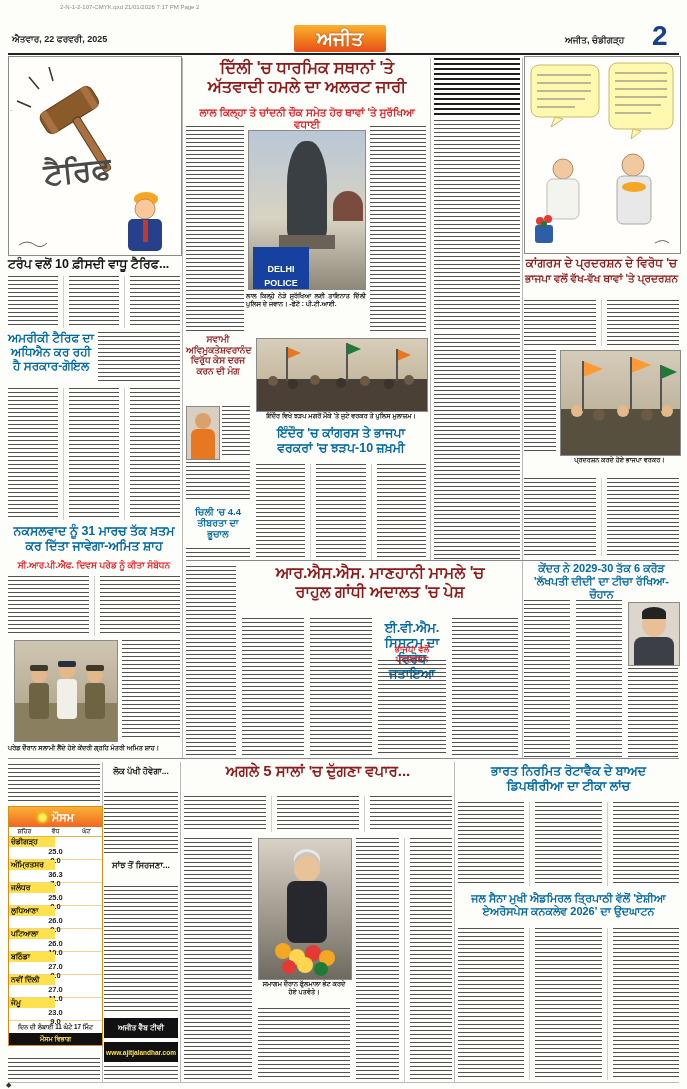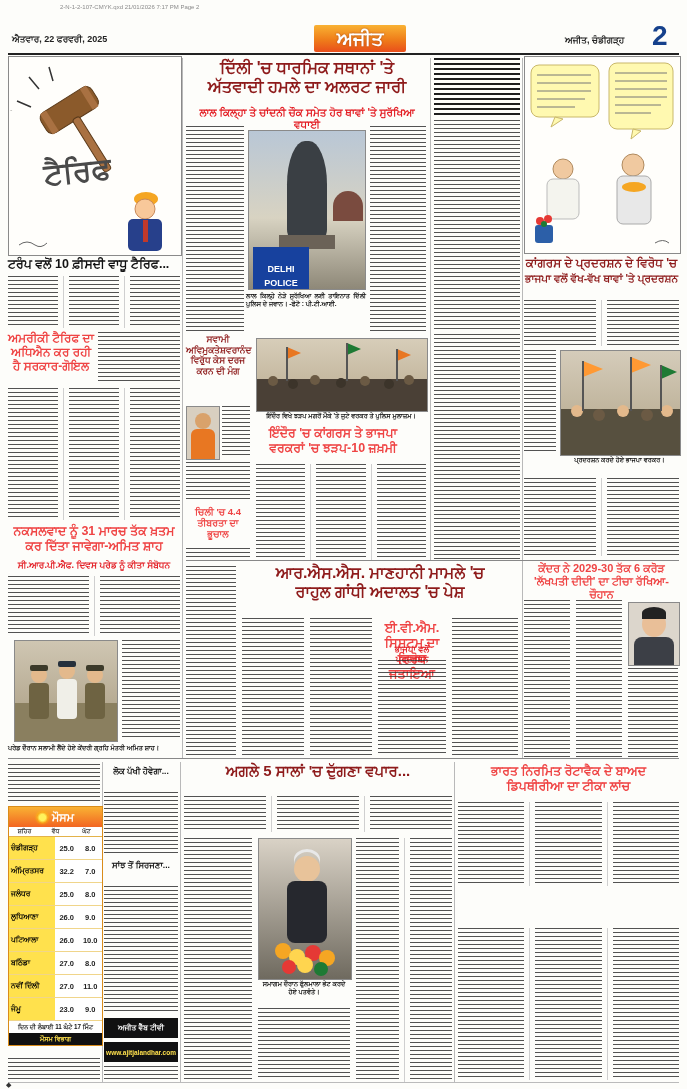--- a/index.html
+++ b/index.html
@@ -8,56 +8,56 @@
         box-shadow:0 0 4px rgba(0,0,0,.3);}
   .abs{position:absolute;}
   
   .sim{background-image:repeating-linear-gradient(to bottom,rgba(45,45,45,.82) 0 1.1px,transparent 1.1px 4px);}
   .sim-bold{background-image:repeating-linear-gradient(to bottom,rgba(10,10,10,.92) 0 1.6px,transparent 1.6px 5px);}
   .cols{position:absolute;display:flex;}
   .cols .c{flex:1;background-clip:content-box;}
   .cols .c + .c{border-left:1px solid #cfcfcf;padding-left:5px;margin-left:5px;}
   .h{white-space:pre-line;font-weight:bold;text-align:center;line-height:1.18;}
   .h-maroon{color:#8e1b1b;}
-  .h-blue{color:#ef4444;}
+  .h-blue{color:#0369a1;}
   .h-red{color:#e31e24;}
   .h-black{color:#111;}
   .cap{font-size:6.5px;font-weight:bold;color:#111;line-height:1.25;text-align:justify;}
   .vr{position:absolute;width:1px;background:#b9b9b9;}
   .hr{position:absolute;height:1px;background:#888;}
   .photo{position:absolute;border:1px solid #8a8a8a;overflow:hidden;}
   .cartoon{position:absolute;border:1px solid #8a8a8a;background:#fffefb;overflow:hidden;}
   
   .wbox{position:absolute;border:1px solid #d98c1a;background:#fff;}
   .whead{height:20px;background:linear-gradient(180deg,#f9b233,#f26522);color:#fff;font-weight:bold;
          font-size:11px;display:flex;align-items:center;justify-content:center;gap:4px;text-align:center;}
   .sun{width:11px;height:11px;border-radius:50%;background:radial-gradient(circle,#fff35c 40%,#f9a51a 70%);
        box-shadow:0 0 3px #ffd700;}
   .wsub{display:flex;font-size:6px;font-weight:bold;color:#333;border-bottom:1px solid #e3b24a;}
   .wsub span{flex:1;text-align:center;padding:1px 0;}
-  .wrow{display:flex;height:22px;font-size:7.5px;align-items:stretch;border-bottom:1px solid #f0d58a;}
+  .wrow{display:flex;height:22px;font-size:7.5px;align-items:stretch;border-bottom:1px solid #f0d58a;flex-direction:column;}
   .wcity{width:44px;background:#ffe14d;font-weight:bold;display:flex;align-items:center;padding-left:2px;}
   .wv{flex:1;display:flex;align-items:center;justify-content:center;color:#222;font-weight:bold;}
   .wfoot{font-size:6.3px;font-weight:bold;text-align:center;padding:2px 1px;color:#111;}
   .wbar{background:#111;color:#ffe14d;font-size:6.5px;font-weight:bold;text-align:center;padding:2px 0;}
   .bar-black{position:absolute;background:#111;color:#fff;font-size:7.5px;font-weight:bold;
              display:flex;align-items:center;justify-content:center;text-align:center;}
   .masthead-logo{position:absolute;background:linear-gradient(180deg,#f9b233,#ef7d1a 55%,#e94e1b);
        color:#fff;font-weight:bold;display:flex;align-items:center;justify-content:center;
        border-radius:2px;text-shadow:0 0 2px rgba(120,20,0,.6);}
 </style>
 </head>
 <body>
 
 <div class="page">
 
   <div class="abs" style="left:60px;top:4px;font-size:6px;color:#8a8a8a;">2-N-1-2-107-CMYK.qxd  21/01/2026  7:17 PM  Page 2</div>
 
   <div class="abs" style="left:12px;top:34px;font-size:9px;font-weight:bold;color:#222;">ਐਤਵਾਰ, 22 ਫਰਵਰੀ, 2025</div>
-  <div class="masthead-logo" style="left:314px;top:25px;width:92px;height:27px;font-size:19px;">ਅਜੀਤ</div>
+  <div class="masthead-logo" style="left:294px;top:25px;width:92px;height:27px;font-size:19px;">ਅਜੀਤ</div>
   <div class="abs" style="left:565px;top:35px;font-size:9px;font-weight:bold;color:#222;">ਅਜੀਤ, ਚੰਡੀਗੜ੍ਹ</div>
   <div class="abs" style="left:652px;top:20px;font-size:28px;font-weight:bold;color:#16418c;">2</div>
   <div class="abs" style="left:8px;top:53px;width:671px;height:2px;background:#222;"></div>
 
   <div class="vr" style="left:182px;top:58px;height:700px;"></div>
   <div class="vr" style="left:430px;top:58px;height:502px;"></div>
   <div class="vr" style="left:522px;top:58px;height:700px;"></div>
   <div class="vr" style="left:102px;top:762px;height:320px;"></div>
   <div class="vr" style="left:180px;top:762px;height:320px;"></div>
   <div class="vr" style="left:454px;top:762px;height:320px;"></div>
@@ -171,21 +171,21 @@
       <circle cx="152" cy="41" r="5" fill="#6b5a44"></circle>
       <polygon points="30,8 30,20 44,14" fill="#e87722"></polygon>
         <rect x="29" y="8" width="2" height="34" fill="#555"></rect>
       <polygon points="90,4 90,16 104,10" fill="#1e7a34"></polygon>
         <rect x="89" y="4" width="2" height="38" fill="#555"></rect>
       <polygon points="140,10 140,22 154,16" fill="#e87722"></polygon>
         <rect x="139" y="10" width="2" height="32" fill="#555"></rect>
     </svg>
   </div>
   <div class="abs cap" style="left:256px;top:412px;width:170px;text-align:center;">ਇੰਦੌਰ ਵਿਖੇ ਝੜਪ ਮਗਰੋਂ ਮੌਕੇ 'ਤੇ ਜੁਟੇ ਵਰਕਰ ਤੇ ਪੁਲਿਸ ਮੁਲਾਜ਼ਮ।</div>
-  <div class="abs h h-blue" style="left:248px;top:426px;width:170px;font-size:12.5px;">ਇੰਦੌਰ 'ਚ ਕਾਂਗਰਸ ਤੇ ਭਾਜਪਾ
+  <div class="abs h h-blue" style="left:256px;top:426px;width:170px;font-size:12.5px;">ਇੰਦੌਰ 'ਚ ਕਾਂਗਰਸ ਤੇ ਭਾਜਪਾ
 ਵਰਕਰਾਂ 'ਚ ਝੜਪ-10 ਜ਼ਖ਼ਮੀ</div>
   <div class="cols" style="left:256px;top:464px;width:170px;height:96px;">
     <div class="c sim"></div>
       <div class="c sim"></div>
       <div class="c sim"></div>
   </div>
 
   <div class="abs sim" style="left:186px;top:566px;width:50px;height:190px;"></div>
   <div class="abs h h-maroon" style="left:240px;top:564px;width:280px;font-size:16px;">ਆਰ.ਐਸ.ਐਸ. ਮਾਣਹਾਨੀ ਮਾਮਲੇ 'ਚ
 ਰਾਹੁਲ ਗਾਂਧੀ ਅਦਾਲਤ 'ਚ ਪੇਸ਼</div>
@@ -282,21 +282,21 @@
       <span>ਵੱਧ</span>
       <span>ਘੱਟ</span>
     </div>
     <div class="wrow">
       <span class="wcity">ਚੰਡੀਗੜ੍ਹ</span>
         <span class="wv">25.0</span>
         <span class="wv">8.0</span>
       </div>
     <div class="wrow">
       <span class="wcity">ਅੰਮ੍ਰਿਤਸਰ</span>
-        <span class="wv">32.2</span>
+        <span class="wv">36.3</span>
         <span class="wv">7.0</span>
       </div>
     <div class="wrow">
       <span class="wcity">ਜਲੰਧਰ</span>
         <span class="wv">25.0</span>
         <span class="wv">8.0</span>
       </div>
     <div class="wrow">
       <span class="wcity">ਲੁਧਿਆਣਾ</span>
         <span class="wv">26.0</span>
@@ -363,20 +363,22 @@
       <div class="c sim"></div>
   </div>
 
   <div class="abs h h-blue" style="left:458px;top:764px;width:221px;font-size:12.5px;">ਭਾਰਤ ਨਿਰਮਿਤ ਰੋਟਾਵੈਕ ਦੇ ਬਾਅਦ
 ਡਿਪਥੀਰੀਆ ਦਾ ਟੀਕਾ ਲਾਂਚ</div>
   <div class="cols" style="left:458px;top:802px;width:221px;height:84px;">
     <div class="c sim"></div>
       <div class="c sim"></div>
       <div class="c sim"></div>
   </div>
+  <div class="abs h h-blue" style="left:458px;top:892px;width:221px;font-size:11px;">ਜਲ ਸੈਨਾ ਮੁਖੀ ਐਡਮਿਰਲ ਤ੍ਰਿਪਾਠੀ ਵੱਲੋਂ 'ਏਸ਼ੀਆ
+ਏਅਰੋਸਪੇਸ ਕਨਕਲੇਵ 2026' ਦਾ ਉਦਘਾਟਨ</div>
   <div class="cols" style="left:458px;top:928px;width:221px;height:152px;">
     <div class="c sim"></div>
       <div class="c sim"></div>
       <div class="c sim"></div>
   </div>
 
   <div class="abs" style="left:6px;top:1081px;font-size:7px;color:#333;">◆</div>
 
 </div>
 

